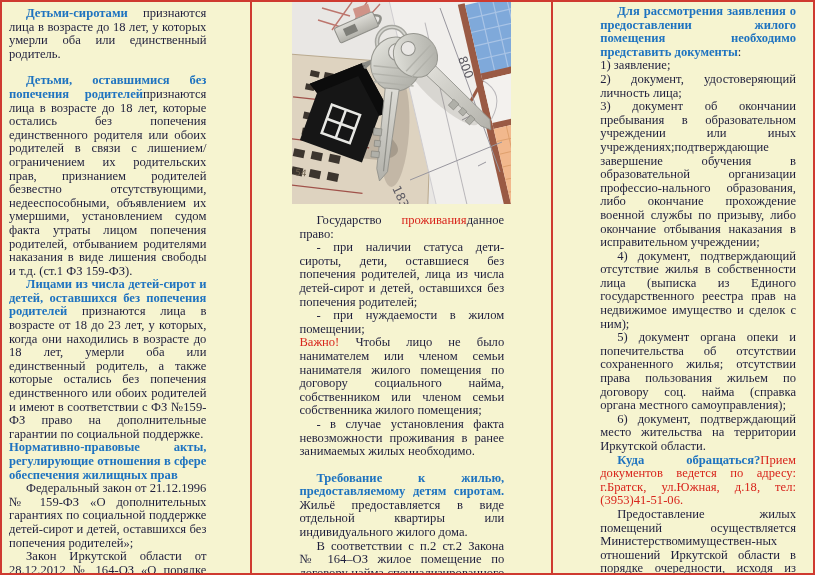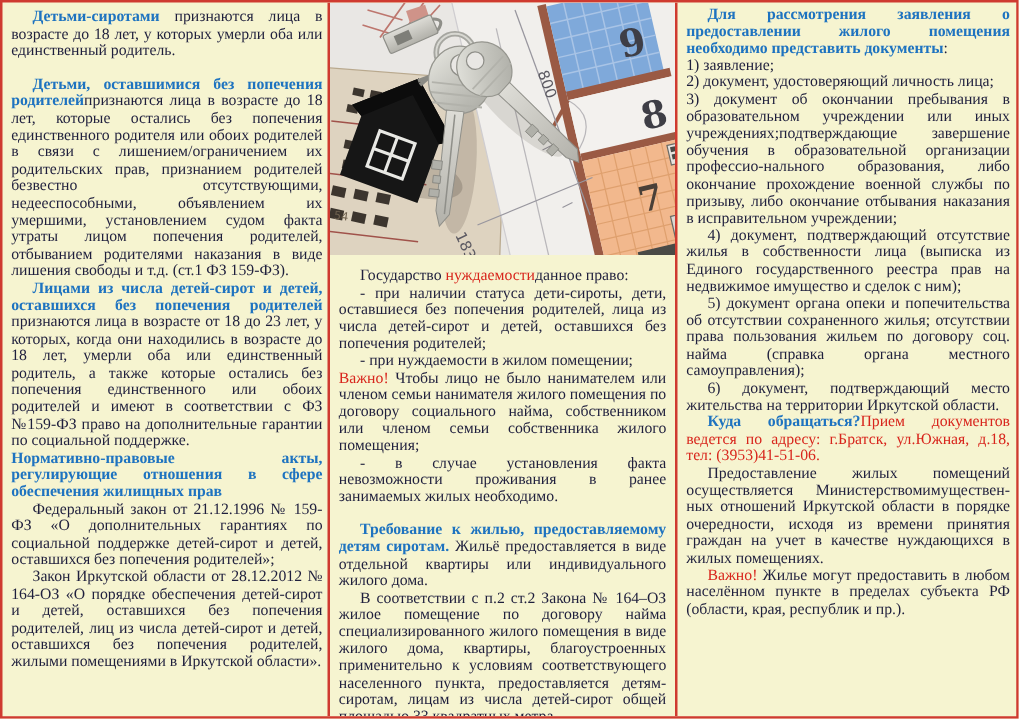--- a/index.html
+++ b/index.html
@@ -2,26 +2,26 @@
 <html style="--bg: #f6f4d0; --red-line: #cf3a30; --blue: #1e73c0; --red: #d8251c; --ink: #1f1f3d;"><head>
 <meta charset="utf-8">
 <style>
   :root{
     --bg:#f6f4d0; --red-line:#cf3a30; --blue:#1e73c0; --red:#d8251c; --ink:#1f1f3d;
   }
   html,body{margin:0;padding:0;}
   body{width:815px;height:575px;overflow:hidden;font-family:"Liberation Serif","DejaVu Serif",serif;}
   .page{
     box-sizing:border-box;width:815px;height:575px;background:var(--bg);
-    border:2px solid var(--red-line);display:flex;flex-direction:row;overflow:hidden;
+    border:2px solid var(--red-line);display:flex;flex-direction:row;overflow:hidden;gap:40px;
   }
   .col{box-sizing:border-box;height:100%;overflow:hidden;color:var(--ink);}
   .col-left{width:260px;padding:5px 4px 0 7px;}
   .col-mid{width:276px;display:flex;flex-direction:column;}
-  .col-right{width:271px;padding:3px 5px 0 7px;}
+  .col-right{width:271px;padding:3px 17px 0 7px;}
   .vsep{width:2px;height:100%;background:var(--red-line);flex:0 0 2px;}
   .mid-text{box-sizing:border-box;padding:10px 7px 0 7px;flex:1 1 auto;overflow:hidden;}
   .photo{width:276px;height:202px;flex:0 0 202px;display:block;}
   p.para{margin:0;text-align:justify;font-size:12.6px;line-height:13.6px;}
   p.para.indent{text-indent:17px;}
   p.para.gap{margin-top:13px;}
   .run-n{color:var(--ink);}
   .run-b{color:var(--blue);font-weight:bold;}
   .run-r{color:var(--red);}
   .run-rb{color:var(--red);font-weight:normal;}
@@ -192,21 +192,21 @@
         <path d="M104 58 h36 M104 66 h36" stroke="#b2b2ab" stroke-width="1.4"></path>
         <path d="M115 76 L115 150 L119 160 L126 152 L128 76 Z" fill="url(#silver2)" stroke="#8f8f89" stroke-width="0.8"></path>
         <g fill="#b0b0a9" stroke="#7e7e78" stroke-width="0.6">
           <rect x="108" y="112" width="8" height="7"></rect>
           <rect x="110" y="124" width="6" height="6"></rect>
           <rect x="108" y="135" width="8" height="6"></rect>
         </g>
       </g>
     </svg>
     <div class="mid-text">
-        <p class="para indent"><span class="run-n">Государство </span><span class="run-r">нуждаемости</span><span class="run-n">данное право:</span></p>
+        <p class="para indent"><span class="run-n">Государство </span><span class="run-r">проживания</span><span class="run-n">данное право:</span></p>
         <p class="para indent"><span class="run-n">- при наличии статуса дети-сироты, дети, оставшиеся без попечения родителей, лица из числа детей-сирот и детей, оставшихся без попечения родителей;</span></p>
         <p class="para indent"><span class="run-n">- при нуждаемости в жилом помещении;</span></p>
         <p class="para"><span class="run-rb">Важно!</span><span class="run-n">  Чтобы лицо не было нанимателем или членом семьи нанимателя жилого помещения по договору социального найма, собственником или членом семьи собственника жилого помещения;</span></p>
         <p class="para indent"><span class="run-n">- в случае установления факта невозможности проживания в ранее занимаемых жилых необходимо.</span></p>
         <p class="para indent gap"><span class="run-b">Требование к жилью, предоставляемому детям сиротам.</span><span class="run-n"> Жильё предоставляется в виде отдельной квартиры или индивидуального жилого дома.</span></p>
         <p class="para indent"><span class="run-n">В соответствии с п.2 ст.2 Закона № 164–ОЗ жилое помещение по договору найма специализированного жилого помещения в виде жилого дома, квартиры, благоустроенных применительно к условиям соответствующего населенного пункта, предоставляется детям-сиротам, лицам из числа детей-сирот общей площадью 33 квадратных метра.</span></p>
       </div>
   </div>
 
   <div class="vsep"></div>

